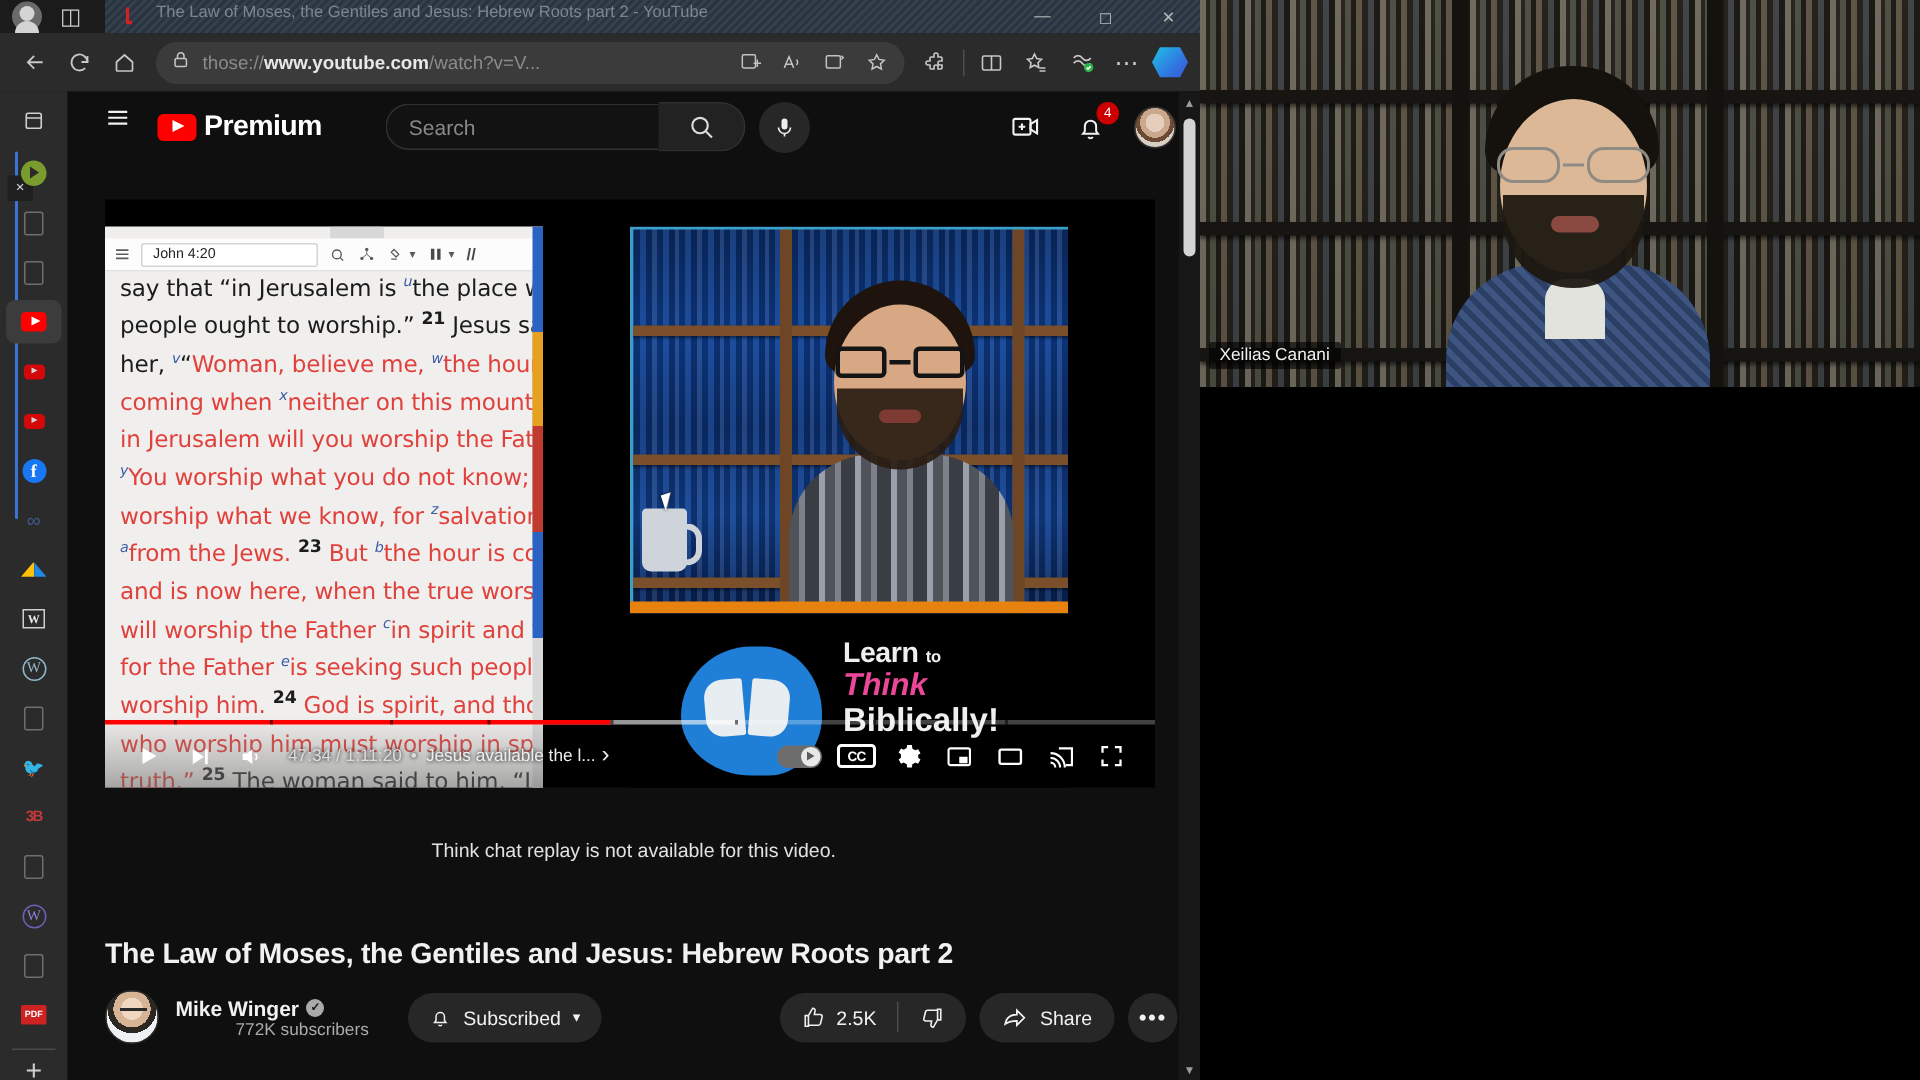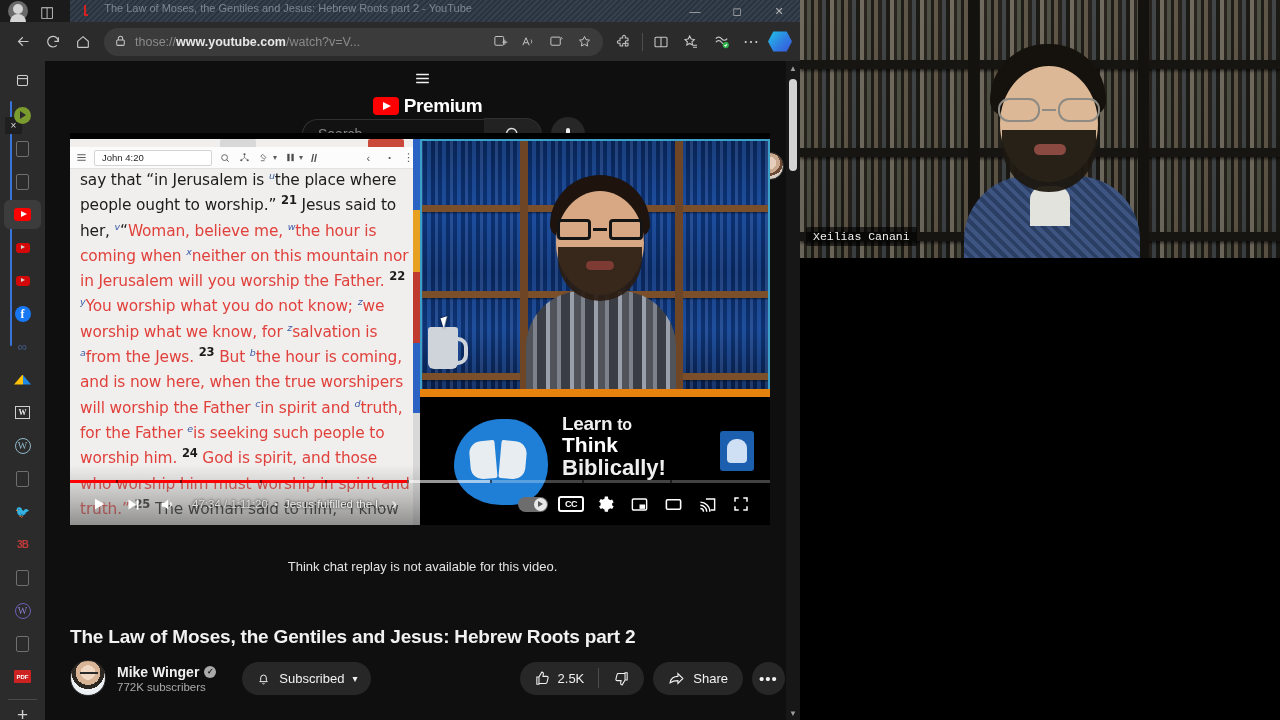--- a/index.html
+++ b/index.html
@@ -122,21 +122,21 @@
   .fav-pdf { width:17px; height:13px; background:#c22; color:#fff; font-size:6px; font-weight:bold;
     display:flex; align-items:center; justify-content:center; border-radius:1px; }
   .vt-sep { width: 29px; height: 1px; background: #4a4a4a; margin: 6px auto 0; }
   .vt-plus { width:45px; height:30px; display:flex; align-items:center; justify-content:center; color:#cfcfcf; font-size:19px; }
 
   
   .page {
     position: absolute; left: 45px; top: 61px; width: 755px; height: 659px;
     background: #0f0f0f; overflow: hidden;
   }
-  .yt-header { height: 47px; display: flex; align-items: center; padding: 0 16px; flex-direction: column; }
+  .yt-header { height: 47px; display: flex; padding: 0 16px; }
   .yt-burger { width: 34px; height: 34px; display: flex; align-items: center; justify-content: center; flex: none; }
   .yt-logo { display: flex; align-items: center; margin-left: 10px; flex: none; }
   .yt-logo-mark { width: 26px; height: 18px; background: #ff0000; border-radius: 4px; position: relative; }
   .yt-logo-mark::after { content:""; position:absolute; left:10px; top:4.5px; border-left:8px solid #fff;
     border-top:4.5px solid transparent; border-bottom:4.5px solid transparent; }
   .yt-premium { color: #fff; font-size: 19px; font-weight: 600; margin-left: 5px; letter-spacing: -.4px; }
   .yt-searchwrap { display: flex; align-items: center; margin-left: 42px; flex: none; }
   .yt-search {
     width: 182px; height: 31px; background: #121212; border: 1px solid #303030;
     border-right: none; border-radius: 18px 0 0 18px; display: flex; align-items: center;
@@ -156,21 +156,21 @@
     padding: 0 3px; font-weight: 500;
   }
   .yt-avatar { width: 28px; height: 28px; border-radius: 50%;
     background: radial-gradient(circle at 50% 38%, #e7cdbb 0 30%, #caa88e 30% 48%, #6c4a33 48% 62%, #d9cfc5 62% 100%);
     border: 1px solid #333; flex: none; }
 
   
   .player {
     position: absolute; left: 25px; top: 72px; width: 700px; height: 392px; background: #000; overflow: hidden;
   }
-  .player-half { position: absolute; top: 6px; width: 350px; height: 392px; overflow: hidden; }
+  .player-half { position: absolute; top: 18px; width: 292px; height: 392px; overflow: hidden; }
   .ph-left { left: 0; background: #f0efed; }
   .ph-right { left: 350px; background: #000; }
 
   
   .bible-top {
     position: absolute; left: 0; top: 8px; width: 350px; height: 22px; background: #fcfcfc;
     display: flex; align-items: center; padding: 0 6px; border-bottom: 1px solid #e2e2e2;
   }
   .bt-ic { color: #5b5b5b; font-size: 12px; display:flex; align-items:center; justify-content:center; flex:none; }
   .bible-ref {
@@ -232,22 +232,22 @@
   .banner-head {
     position: absolute; left: 34px; top: 22px; width: 94px; height: 86px; background: #1f7fd6;
     border-radius: 50% 42% 38% 50% / 54% 52% 46% 46%;
   }
   .banner-book { position: absolute; left: 16px; top: 22px; width: 56px; height: 38px; }
   .banner-book i { position: absolute; top: 0; width: 26px; height: 38px; background: #e8edf2; }
   .banner-book i:first-child { left: 0; border-radius: 12px 2px 2px 12px; transform: rotate(-5deg); }
   .banner-book i:last-child { right: 0; border-radius: 2px 12px 12px 2px; transform: rotate(5deg); }
   .banner-text { position: absolute; left: 142px; top: 16px; width: 200px; font-family:"Liberation Sans",sans-serif; }
   .bt-l1 { font-size: 19px; font-weight: bold; color: #efefef; letter-spacing: -.3px; }
-  .bt-l1 small { font-size: 16px; }
-  .bt-l2 { font-size: 21px; font-weight: bold; color: #ffffff; margin-top: -2px; }
+  .bt-l1 small { font-size: 11px; }
+  .bt-l2 { font-size: 21px; font-weight: bold; color: #ec4899; margin-top: -2px; font-style: italic; }
   .bt-l3 { font-size: 22px; font-weight: bold; color: #efefef; margin-top: -2px; }
   .bt-l4 { font-size: 19px; font-weight: bold; margin-top: -2px; }
   .bt-l4 .a { color: #d8d8d8; } .bt-l4 .b { color: #e0a32a; } .bt-l4 .c { color: #d8d8d8; }
   .banner-badge { position: absolute; right: 16px; top: 34px; width: 34px; height: 40px; background: #1b5fae;
     border-radius: 3px; display:flex; align-items:center; justify-content:center; }
   .banner-badge i { width: 20px; height: 24px; background: #cfe0f5; border-radius: 9px 9px 4px 4px; }
 
   
   .pbar-wrap { position: absolute; left: 0; bottom: 42px; width: 700px; height: 4px; }
   .pbar-bg { position: absolute; left: 0; top: 1px; width: 700px; height: 3px; background: rgba(255,255,255,.26); }
@@ -282,42 +282,42 @@
     color: #f1f1f1; letter-spacing: -.2px; }
   .metarow { position: absolute; left: 25px; top: 596px; width: 715px; height: 42px; display: flex; align-items: center; }
   .ch-avatar { width: 36px; height: 36px; border-radius: 50%; flex: none;
     background: radial-gradient(circle at 50% 34%, #f0d7c2 0 26%, #d8b496 26% 44%, #2d2721 44% 58%, #eef1f4 58% 100%);
     border: 1px solid #2a2a2a; position: relative; overflow: hidden; }
   .ch-avatar::after { content:""; position:absolute; left:9px; top:11px; width:18px; height:5px; border-top:2px solid #2a2a2a; }
   .ch-info { margin-left: 11px; flex: none; }
   .ch-name { font-size: 14px; font-weight: bold; color: #f1f1f1; display: flex; align-items: center; gap: 5px; }
   .verified { width: 12px; height: 12px; border-radius: 50%; background: #aaa; color: #0f0f0f; font-size: 8px;
     display: flex; align-items: center; justify-content: center; }
-  .ch-subs { font-size: 11.5px; color: #aaa; margin-top: 1px; }
+  .ch-subs { font-size: 11.5px; color: #aaa; margin-top: 1px; margin-left: 40px; }
   .sub-btn {
     margin-left: 26px; height: 33px; background: #272727; border-radius: 17px; color: #f1f1f1;
     display: flex; align-items: center; gap: 8px; padding: 0 14px; font-size: 13px; font-weight: 500; flex: none;
   }
   .meta-right { margin-left: auto; display: flex; align-items: center; gap: 9px; }
   .like-group { height: 33px; background: #272727; border-radius: 17px; display: flex; align-items: center; color: #f1f1f1; }
   .like-half { display: flex; align-items: center; gap: 7px; padding: 0 14px; font-size: 13px; font-weight: 500; }
   .lg-sep { width: 1px; height: 20px; background: #4d4d4d; }
   .share-btn { height: 33px; background: #272727; border-radius: 17px; display: flex; align-items: center; gap: 8px;
     padding: 0 15px; color: #f1f1f1; font-size: 13px; font-weight: 500; }
   .more-btn { width: 33px; height: 33px; border-radius: 50%; background: #272727; display: flex; align-items: center;
     justify-content: center; color: #f1f1f1; font-size: 15px; letter-spacing: 1px; }
 
   
   .pagescroll { position: absolute; right: 0; top: 0; width: 14px; height: 659px; background: #171717; }
   .ps-arrow { width: 14px; height: 14px; display: flex; align-items: center; justify-content: center; color: #9b9b9b; font-size: 8px; }
   .ps-thumb { position: absolute; left: 3px; top: 18px; width: 8px; height: 92px; background: #d4d4d4; border-radius: 4px; }
 
   
   #callpane { position: absolute; left: 800px; top: 0; width: 480px; height: 720px; background: #000; }
-  .call-video { position: absolute; left: 0; top: 0; width: 480px; height: 258px; overflow: hidden; background: #13120f; font-family: Liberation Mono, monospace; }
+  .call-video { position: absolute; left: 0; top: 0; width: 480px; height: 258px; overflow: hidden; background: #13120f; }
   .shelf-bg { position: absolute; inset: 0;
     background:
       repeating-linear-gradient(90deg,
         rgba(210,200,180,.42) 0 4px, rgba(40,35,28,.55) 4px 7px,
         rgba(150,160,140,.34) 7px 11px, rgba(25,22,18,.6) 11px 14px,
         rgba(190,170,140,.36) 14px 18px, rgba(35,30,25,.55) 18px 22px,
         rgba(120,140,160,.3) 22px 26px, rgba(20,18,14,.6) 26px 30px),
       linear-gradient(180deg,#2a2721 0%,#1d1b16 100%);
   }
   .shelf-plank { position: absolute; left: 0; width: 480px; height: 9px; background: #171511; box-shadow: 0 2px 3px rgba(0,0,0,.6); }
@@ -724,21 +724,21 @@
               </svg>
           </div>
           <div class="cbtn">
             <svg width="17" height="17" viewBox="0 0 24 24" fill="#fff">
                 <path d="M4 9v6h4l5 4V5L8 9z"></path>
                 <path d="M16 9c1.4 1.6 1.4 4.4 0 6" fill="none" stroke="#fff" stroke-width="1.7"></path>
               </svg>
           </div>
           <div class="ctime"><span>47:34</span> / <span>1:11:20</span></div>
           <div class="ctime" style="margin-left:6px">•</div>
-          <div class="cchapter">Jesus fulfilled the l...</div>
+          <div class="cchapter">Jesus available the l...</div>
           <div class="cnext">›</div>
 
           <div class="cright">
             <div class="autoplay-toggle"></div>
             <div class="cbtn">
               <span class="cc-box">CC</span>
             </div>
             <div class="cbtn">
               <svg width="19" height="19" viewBox="0 0 24 24" fill="#fff">
                   <path d="M12 8.4a3.6 3.6 0 100 7.2 3.6 3.6 0 000-7.2zm8.4 3.6c0-.5 0-1-.1-1.4l2-1.6-2-3.4-2.4 1a8 8 0 00-2.4-1.4L15.1 2h-4l-.4 2.6a8 8 0 00-2.4 1.4l-2.4-1-2 3.4 2 1.6a9 9 0 000 2.8l-2 1.6 2 3.4 2.4-1a8 8 0 002.4 1.4l.4 2.8h4l.4-2.8a8 8 0 002.4-1.4l2.4 1 2-3.4-2-1.6c.1-.4.1-.9.1-1.4z"></path>

